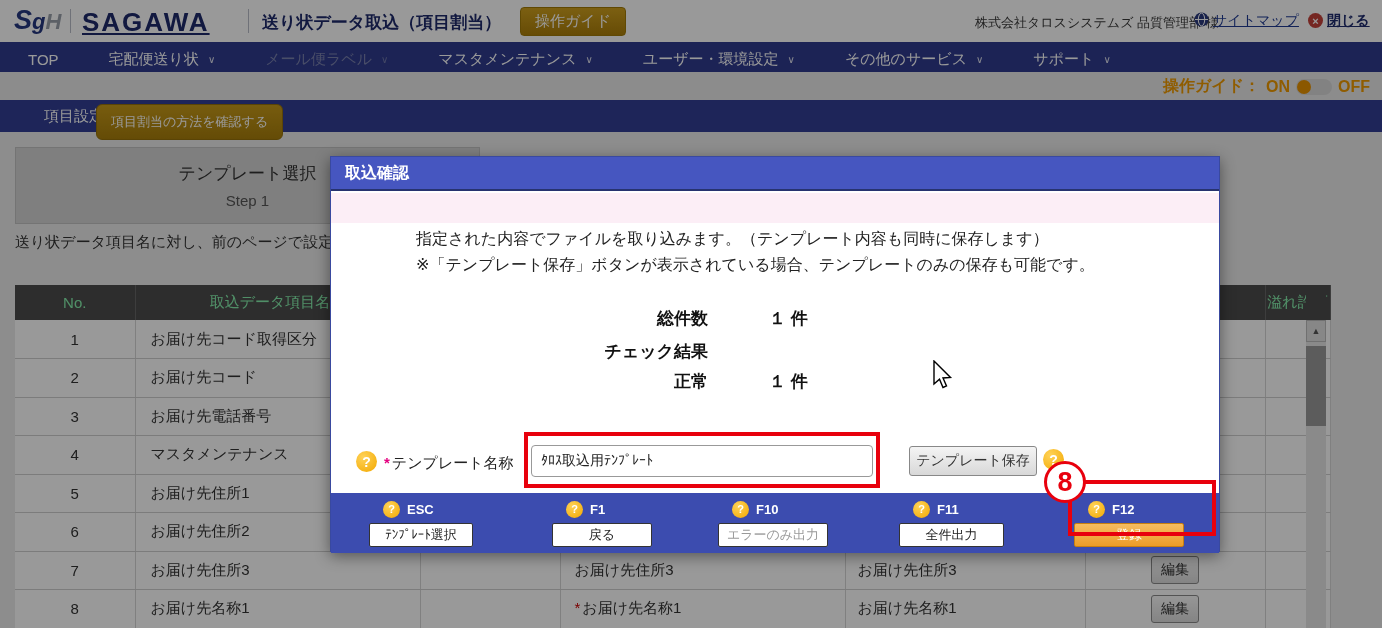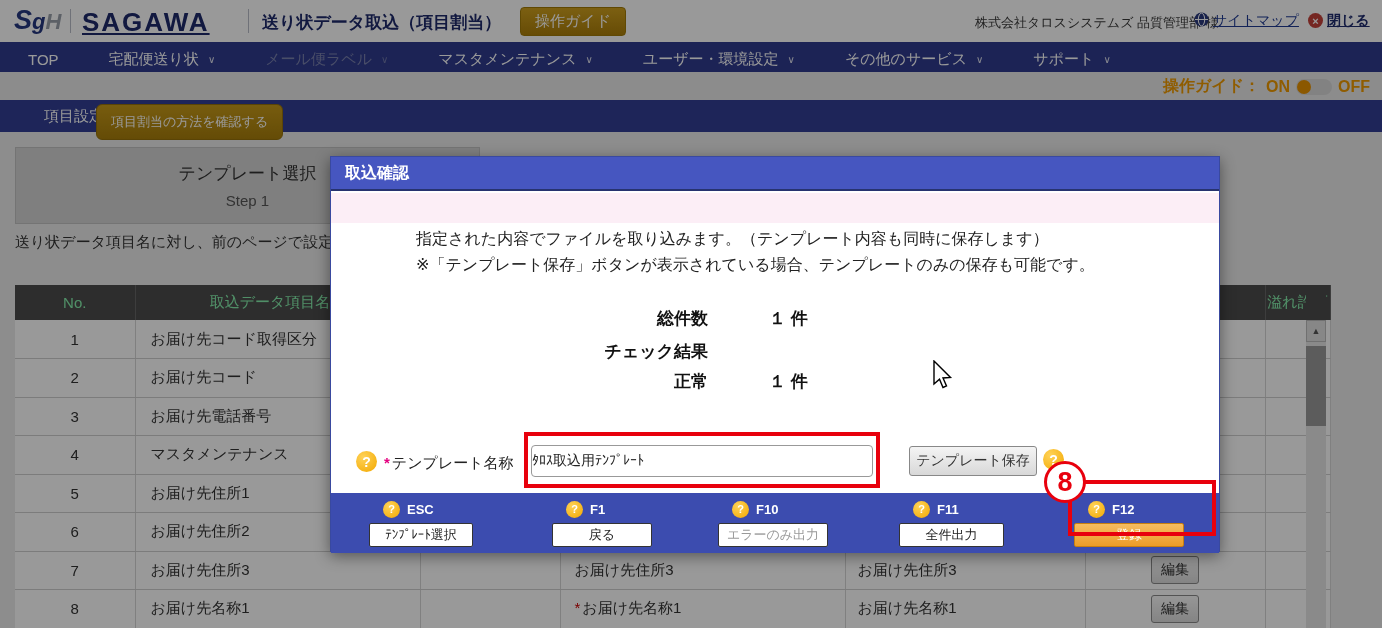--- a/index.html
+++ b/index.html
@@ -88,21 +88,21 @@
   .msg1 { position:absolute; left:85px; top:72px; font-size:16px; color:#222; }
   .msg2 { position:absolute; left:85px; top:98px; font-size:16px; color:#222; }
   .stat-label { position:absolute; width:220px; text-align:right; left:157px; font-size:17px; font-weight:bold; color:#111; }
   .stat-value { position:absolute; left:438px; font-size:17px; font-weight:bold; color:#111; }
   .qmark { width:21px; height:21px; border-radius:50%; background:radial-gradient(circle at 35% 30%,#ffd257,#f2a800);
     color:#fff; font-size:14px; font-weight:bold; display:flex; align-items:center; justify-content:center; }
   .tpl-q { position:absolute; left:25px; top:294px; }
   .tpl-label { position:absolute; left:53px; top:297px; font-size:15px; color:#222; }
   .tpl-label .ast { color:#e4007f; font-weight:bold; margin-right:2px; }
   .tpl-input { position:absolute; left:200px; top:288px; width:342px; height:32px; border:1px solid #999;
-    border-radius:4px; font-size:14px; color:#222; font-family:Liberation Sans, sans-serif; }
+    border-radius:4px; padding-left:9px; font-size:14px; color:#222; font-family:Liberation Sans, sans-serif; }
   .red-rect-input { position:absolute; left:193px; top:275px; width:356px; height:56px; border:4px solid #e8000d; z-index:5; pointer-events:none; }
   .save-btn { position:absolute; left:578px; top:289px; width:128px; height:30px; background:linear-gradient(#f4f4f4,#d8d8d8);
     border:1px solid #888; border-radius:3px; font-size:14px; color:#333; cursor:pointer; }
   .save-q { position:absolute; left:712px; top:292px; }
   .modal-footer { position:absolute; left:0; top:336px; width:100%; height:60px; background:#3c4caf; }
   .fgroup { position:absolute; top:5px; }
   .fkey { display:flex; align-items:center; gap:7px; margin-left:14px; height:22px; }
   .fkey .qmark { width:17px; height:17px; font-size:11px; }
   .fkey-label { color:#fff; font-size:13px; font-weight:bold; }
   .fbtn { width:100%; height:24px; margin-top:3px; background:#fff; border:1px solid #333; border-radius:2px;

